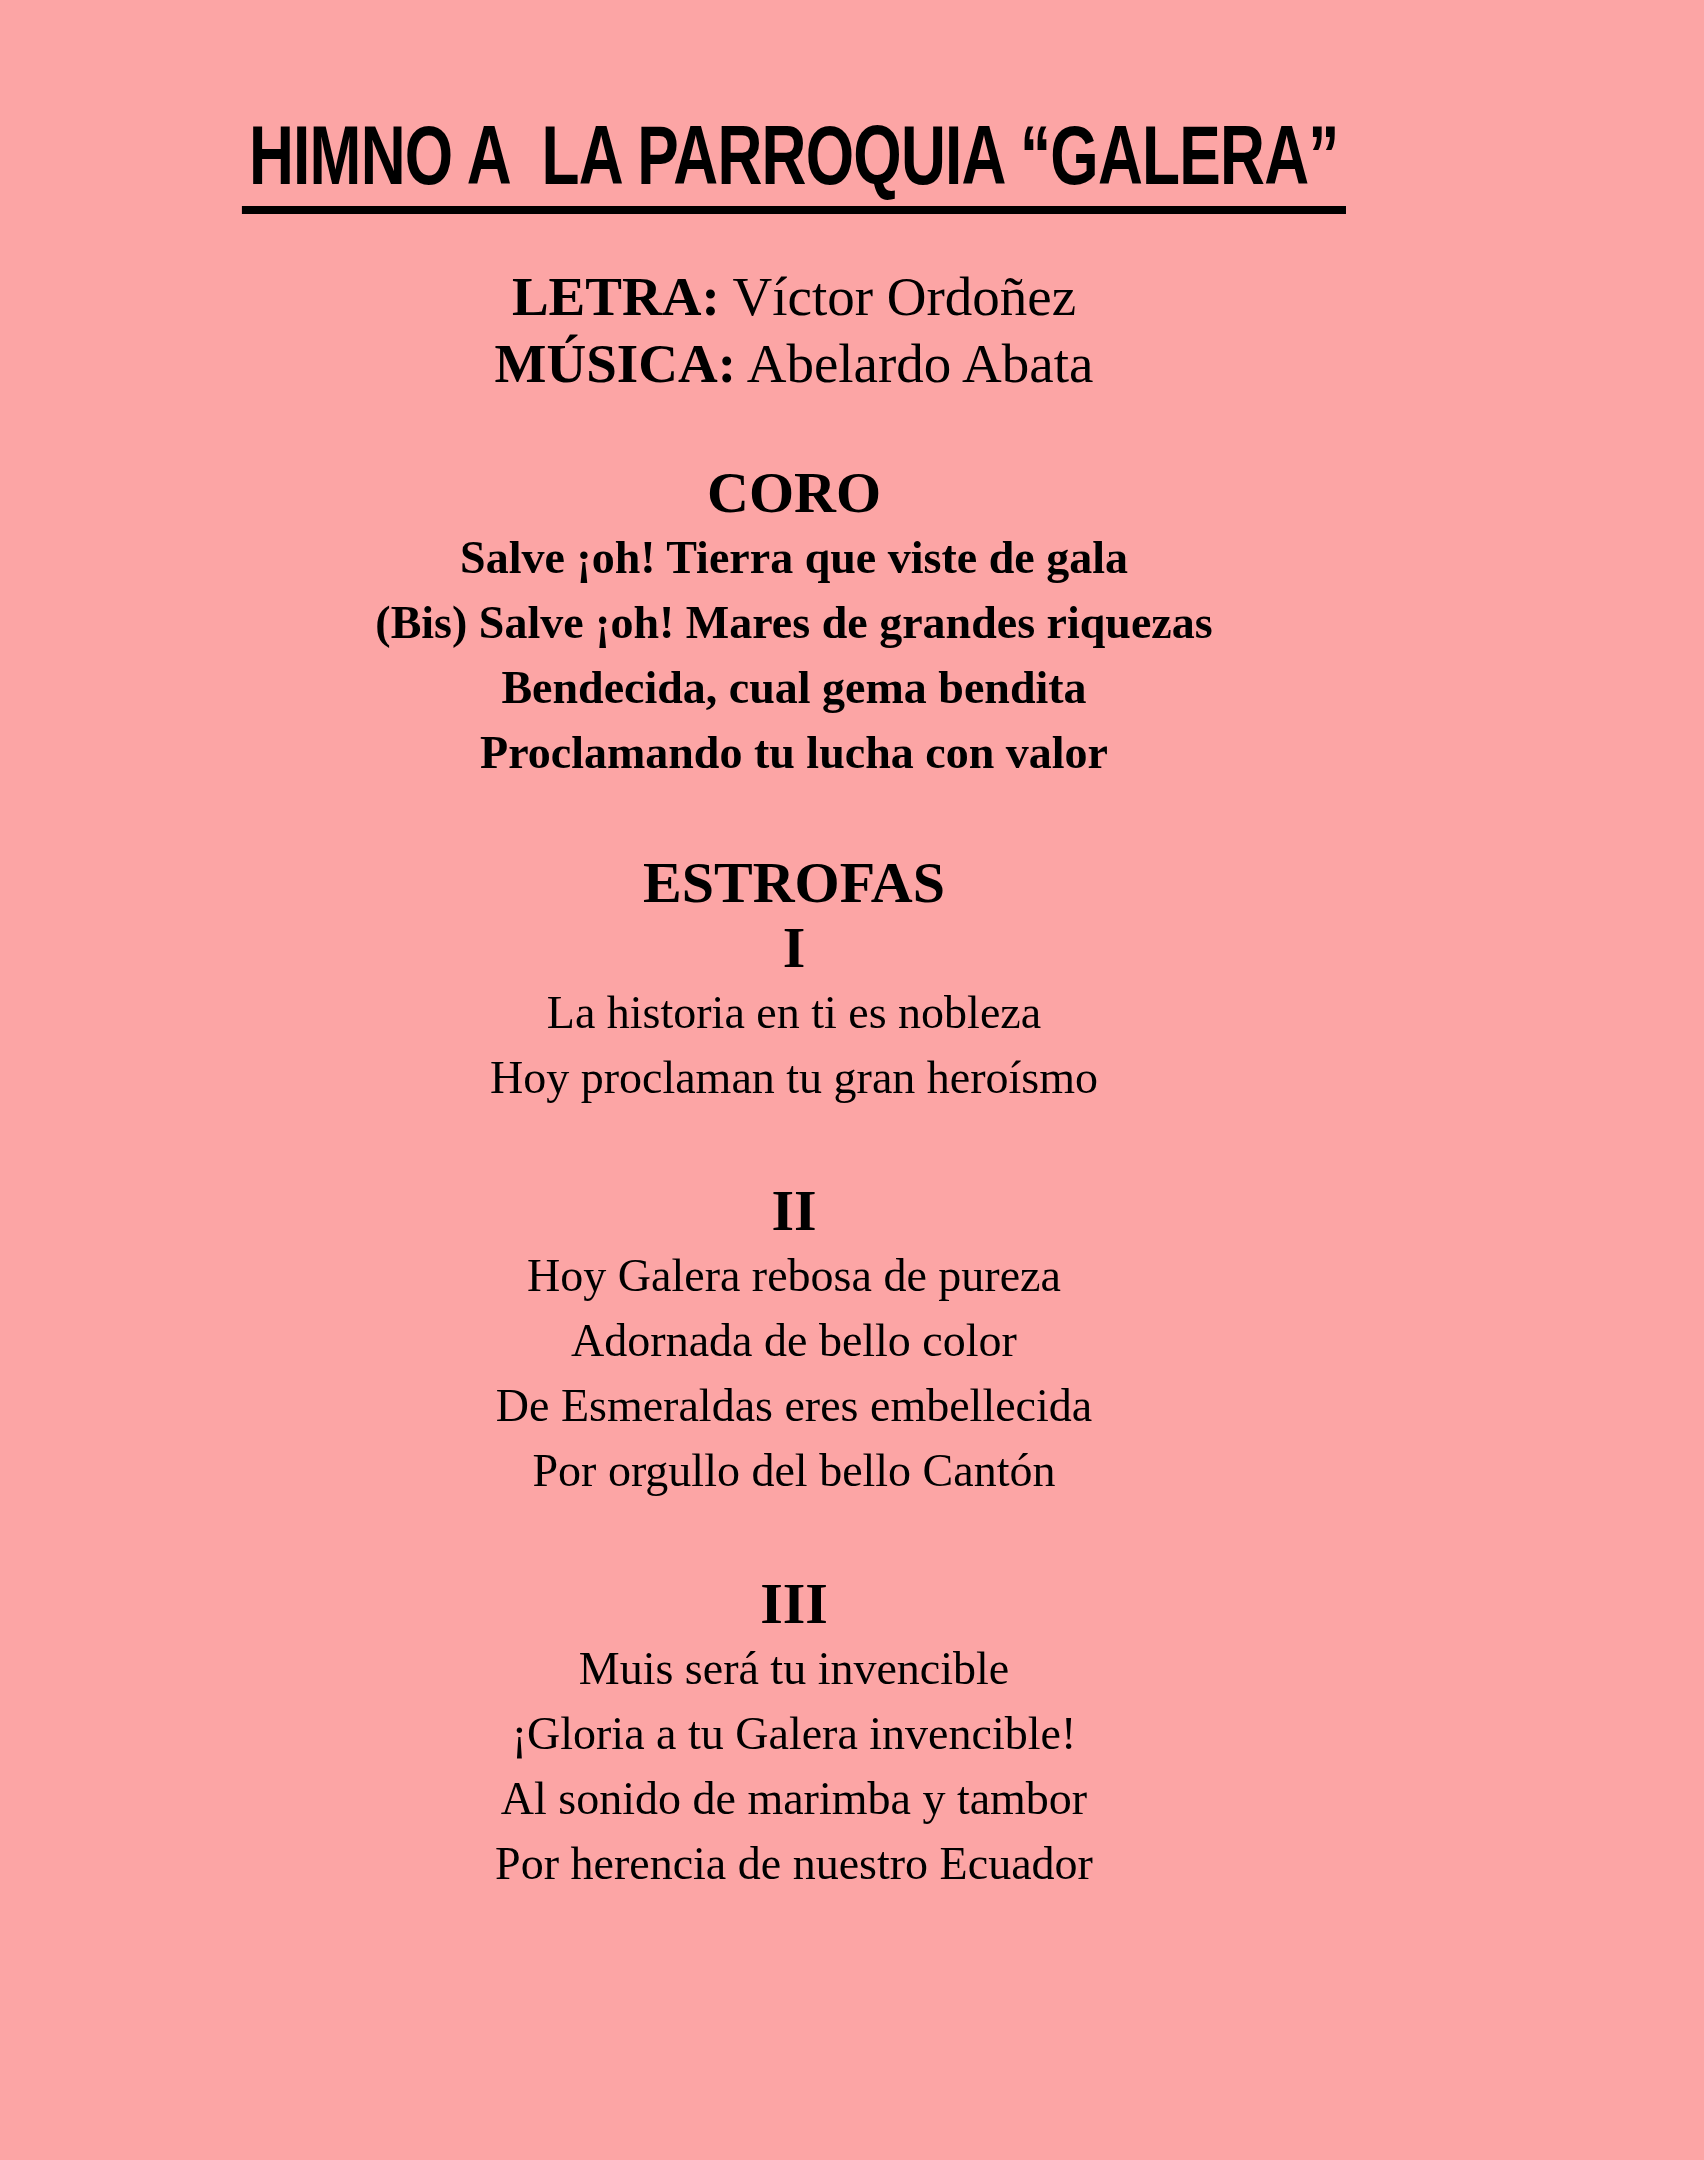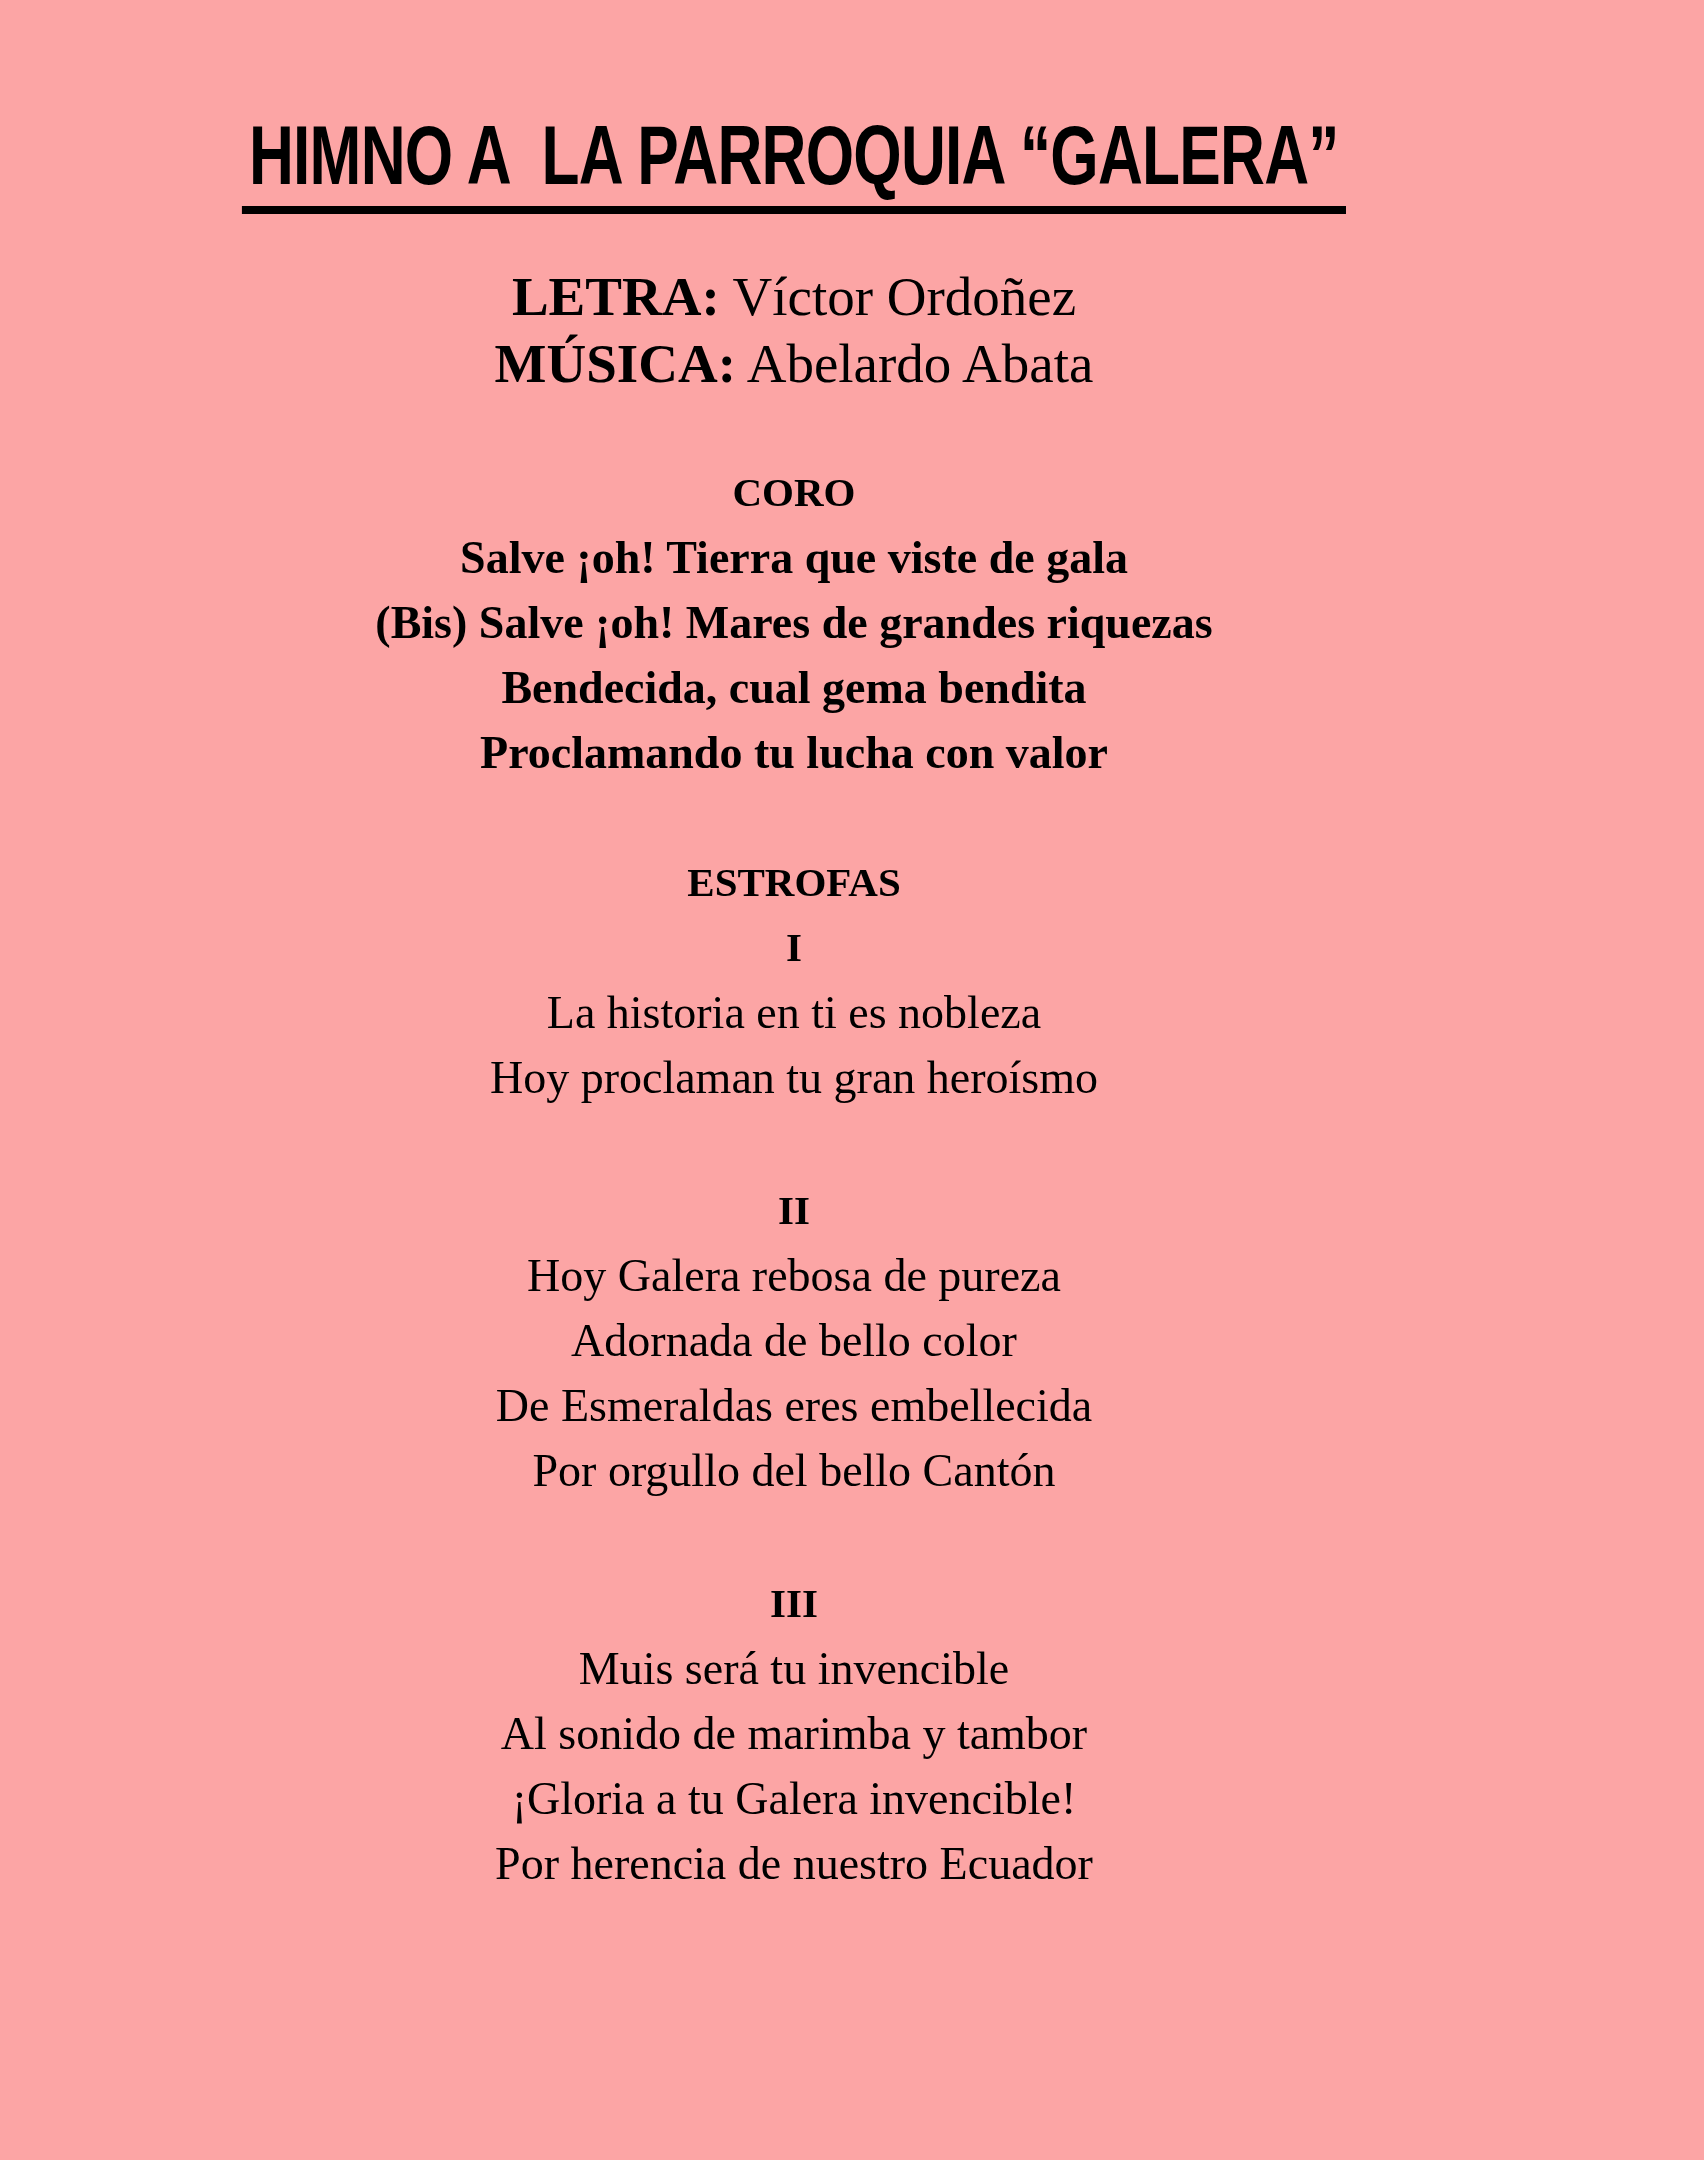--- a/index.html
+++ b/index.html
@@ -44,21 +44,21 @@
     font-family: "Liberation Serif", "DejaVu Serif", serif;
   }
   .credits {
     margin-top: 49px;
     font-size: 55px;
     line-height: 67px;
   }
   .credit-line { white-space: pre-wrap; }
   .bold { font-weight: bold; }
   .section-heading {
-    font-size: 41px;
+    font-size: 58px;
     line-height: 65px;
     font-weight: bold;
     margin: 0;
   }
   .coro-heading { margin-top: 63px; }
   .estrofas-heading { margin-top: 65px; }
   .stanza-numeral { margin-top: 68px; }
   .stanza-numeral.first { margin-top: 0; }
   .line {
     font-size: 46px;
@@ -93,19 +93,19 @@
     <p class="line serif">Hoy proclaman tu gran heroísmo</p>
 
     <p class="section-heading stanza-numeral serif">II</p>
     <p class="line serif">Hoy Galera rebosa de pureza</p>
     <p class="line serif">Adornada de bello color</p>
     <p class="line serif">De Esmeraldas eres embellecida</p>
     <p class="line serif">Por orgullo del bello Cantón</p>
 
     <p class="section-heading stanza-numeral serif">III</p>
     <p class="line serif">Muis será tu invencible</p>
+    <p class="line serif">¡Gloria a tu Galera invencible!</p>
     <p class="line serif">Al sonido de marimba y tambor</p>
-    <p class="line serif">¡Gloria a tu Galera invencible!</p>
     <p class="line serif">Por herencia de nuestro Ecuador</p>
 
   </div>
 </div>
 
 
 </body></html>

